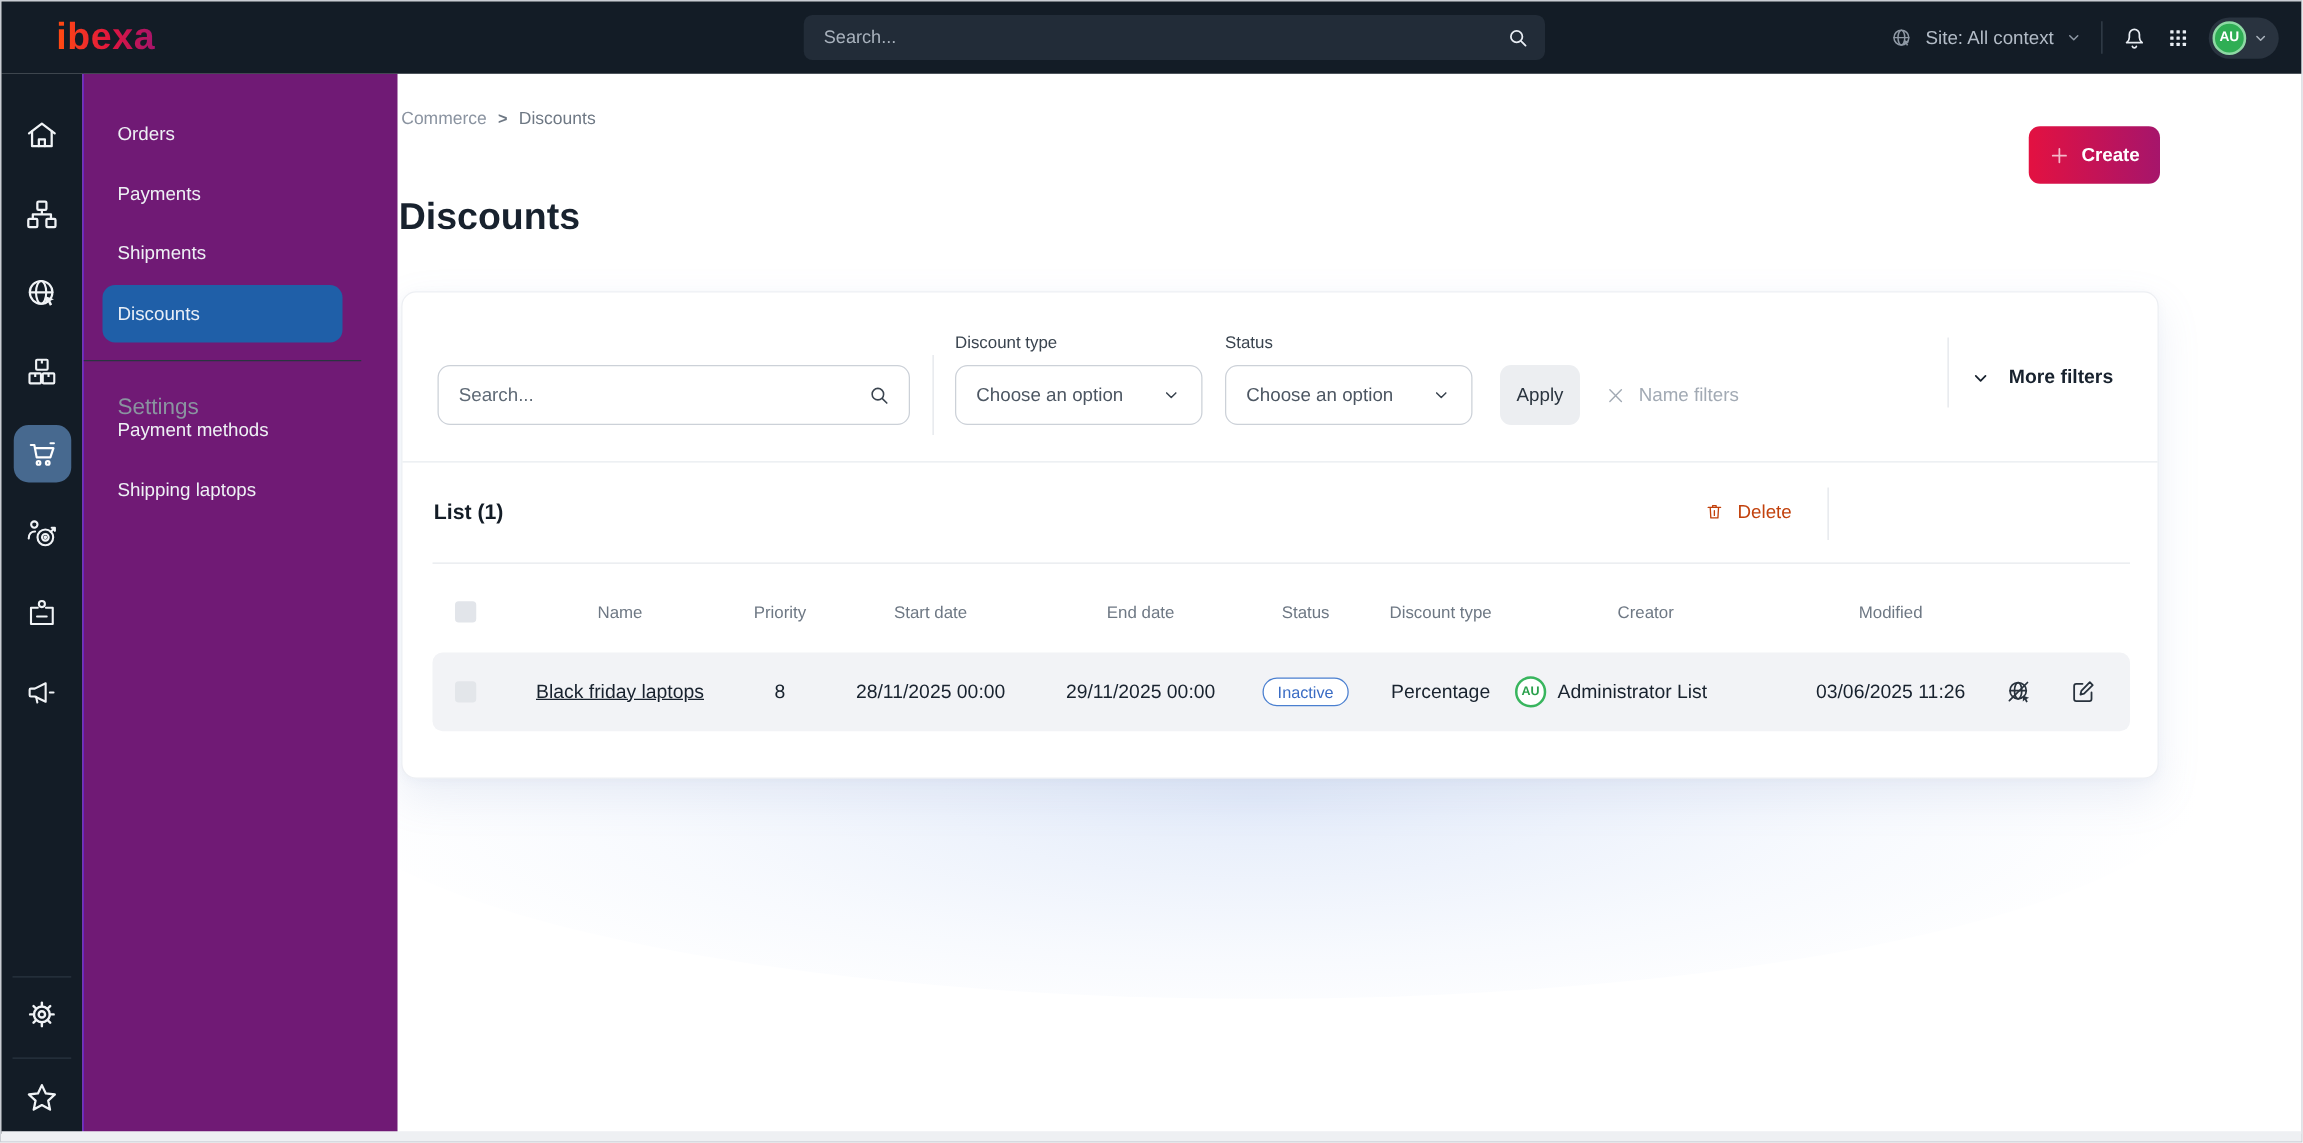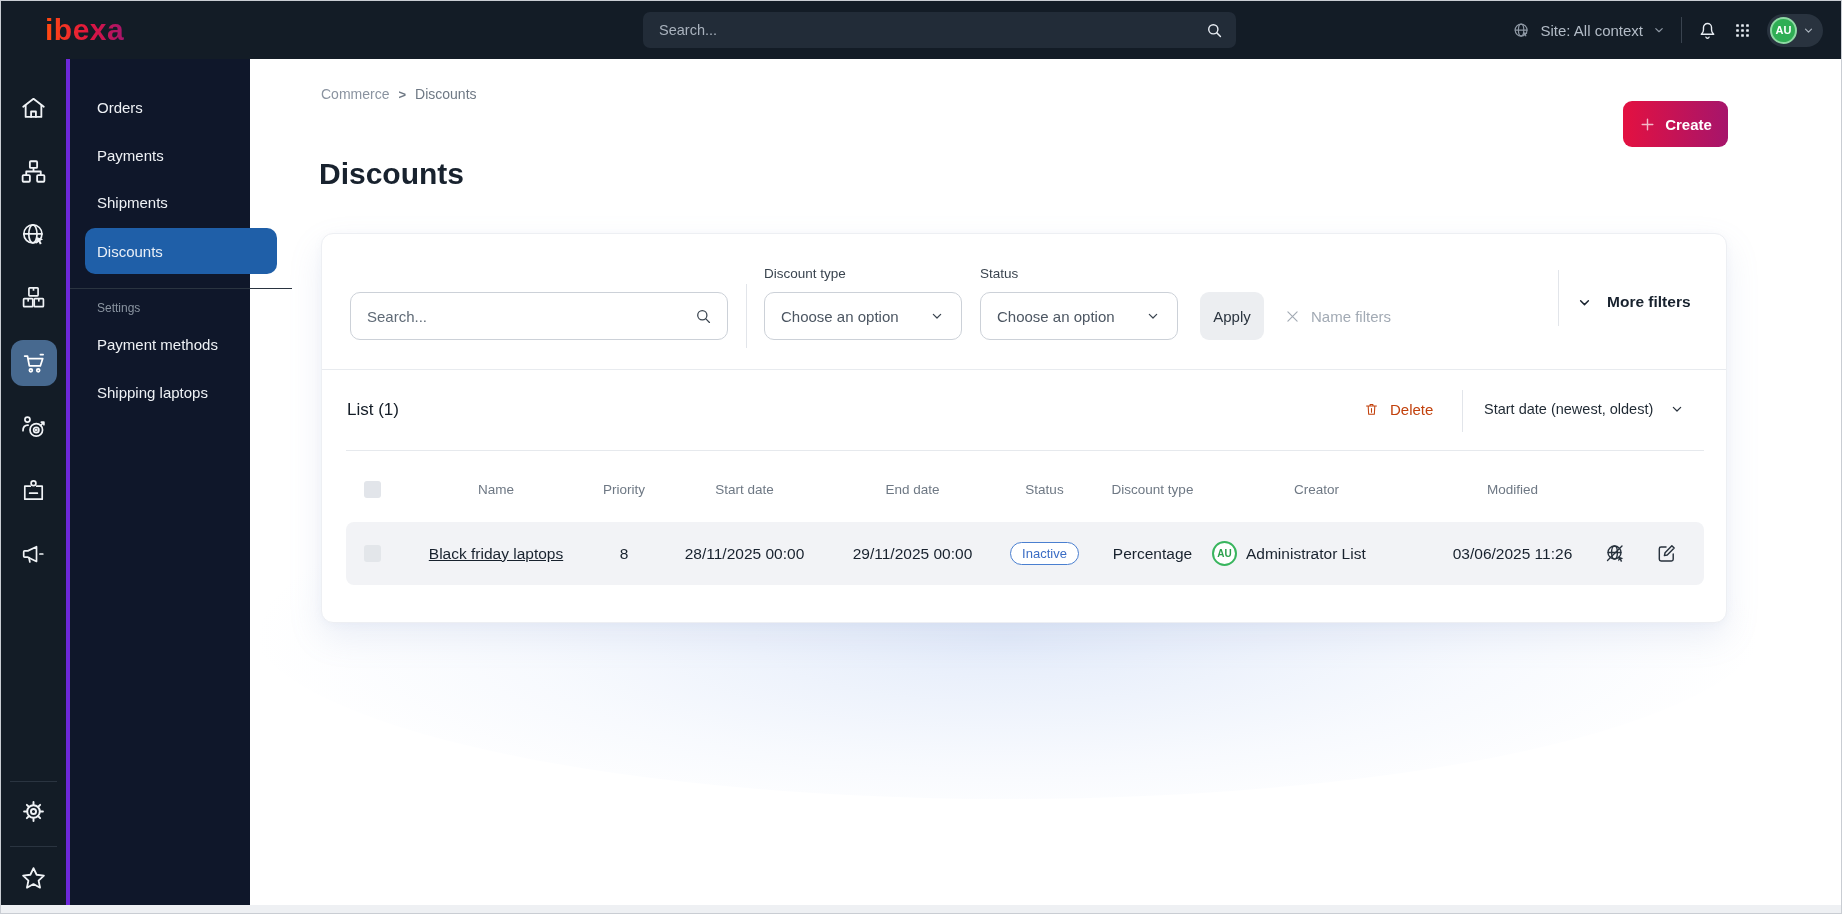--- a/index.html
+++ b/index.html
@@ -40,28 +40,28 @@
   
   .rail { position:absolute; left:0; top:58px; width:65px; height:848px; background:#131c26; z-index:20; }
   .rail-icon { position:absolute; left:18px; width:29px; height:29px; color:#f0f3f6; }
   .rail-active-box {
     position:absolute; left:10px; top:281px; width:46px; height:46px; background:#47698f; border-radius:12px;
     display:flex; align-items:center; justify-content:center; color:#fff;
   }
   .rail-div { position:absolute; left:9px; width:47px; height:1px; background:#2a3440; }
 
   
-  .menu { position:absolute; left:65px; top:58px; width:184px; height:848px; background:#0f172a; border-left:4px solid #6d28d9; z-index:20; }
+  .menu { position:absolute; left:65px; top:58px; width:252px; height:848px; background:#701a75; border-left:1px solid #6d28d9; z-index:20; }
   .menu-item { position:absolute; left:27px; color:#eef1f5; font-size:15px; font-weight:500; cursor:default; }
   .menu-active {
     position:absolute; left:15px; top:169px; width:192px; height:46px; background:#1f5fa8; border-radius:10px;
     display:flex; align-items:center; padding-left:12px; color:#e9eff7; font-size:15px; font-weight:500;
   }
   .menu-div { position:absolute; left:0; top:229px; width:222px; height:1px; background:#2a3440; }
-  .menu-section { position:absolute; left:27px; top:242px; color:#8a94a0; font-size:12px; }
+  .menu-section { position:absolute; left:27px; top:256px; color:#8a94a0; font-size:18px; }
 
   
   .main { position:absolute; left:287px; top:58px; width:1555px; height:848px; background:#fff; }
   .glow {
     position:absolute; left:-40px; top:380px; width:1520px; height:360px; border-radius:50%;
     background:radial-gradient(ellipse at 50% 55%, rgba(150,180,235,.26) 0%, rgba(190,210,245,.12) 45%, rgba(255,255,255,0) 70%);
     z-index:0;
   }
   .breadcrumb { position:absolute; left:33px; top:27px; display:flex; align-items:center; gap:9px; font-size:14px; z-index:2; }
   .crumb { color:#8a93a0; }
@@ -102,21 +102,21 @@
   .clear-btn {
     position:absolute; left:962px; top:58px; height:48px; display:flex; align-items:center; gap:10px;
     color:#a2aab4; font-size:15px; background:none; border:none; cursor:pointer; font-family:"Liberation Sans",sans-serif;
   }
   .more-vdiv { position:absolute; left:1236px; top:36px; width:1px; height:56px; background:#e2e5ea; }
   .more-btn {
     position:absolute; left:1254px; top:50px; height:36px; display:flex; align-items:center; gap:14px;
     color:#18222e; font-size:15.5px; font-weight:700; background:none; border:none; cursor:pointer; font-family:"Liberation Sans",sans-serif;
   }
 
-  .list-title { position:absolute; left:25px; top:166px; font-size:17px; font-weight:400; color:#131c26; }
+  .list-title { position:absolute; left:25px; top:166px; font-size:17px; font-weight:700; color:#131c26; }
   .delete-btn {
     position:absolute; left:1041px; top:158px; height:34px; display:flex; align-items:center; gap:10px;
     color:#c2410c; font-size:15px; background:none; border:none; cursor:default; font-family:"Liberation Sans",sans-serif;
   }
   .list-vdiv { position:absolute; left:1140px; top:156px; width:1px; height:42px; background:#e2e5ea; }
   .sort-btn {
     position:absolute; left:1162px; top:158px; height:34px; display:flex; align-items:center; gap:16px;
     color:#1f2933; font-size:14.5px; font-weight:500; background:none; border:none; cursor:pointer; font-family:"Liberation Sans",sans-serif;
   }
 
@@ -407,28 +407,20 @@
 
     <button class="delete-btn">
       <span>
         <svg width="17" height="17" viewBox="0 0 24 24" fill="none" stroke="currentColor" stroke-width="1.5" stroke-linecap="round" stroke-linejoin="round">
           <path d="M5 7h14M10 7V5h4v2M7.3 7l.7 11.8h8L16.7 7M12 10.5v5.5"></path>
         </svg>
       </span>
       <span>Delete</span>
     </button>
     <div class="list-vdiv"></div>
-    <button class="sort-btn">
-      <span>Start date (newest, oldest)</span>
-      <span style="color:#28323d">
-        <svg width="16" height="16" viewBox="0 0 24 24" fill="none" stroke="currentColor" stroke-width="1.8" stroke-linecap="round" stroke-linejoin="round">
-            <path d="M6.5 9.5l5.5 5.5 5.5-5.5"></path>
-          </svg>
-      </span>
-    </button>
 
     <div class="tbl-sep"></div>
 
     <div class="grid-row hdr">
       <span class="chk"></span>
       <span>Name</span>
       <span>Priority</span>
       <span>Start date</span>
       <span>End date</span>
       <span>Status</span>

